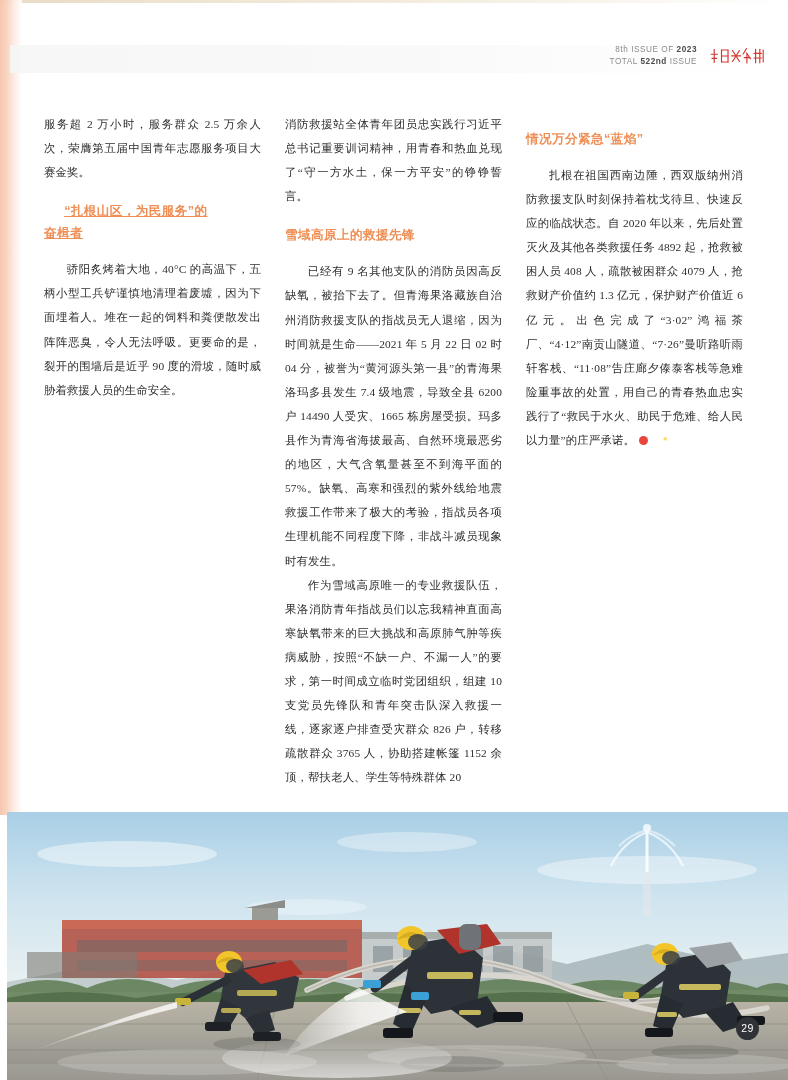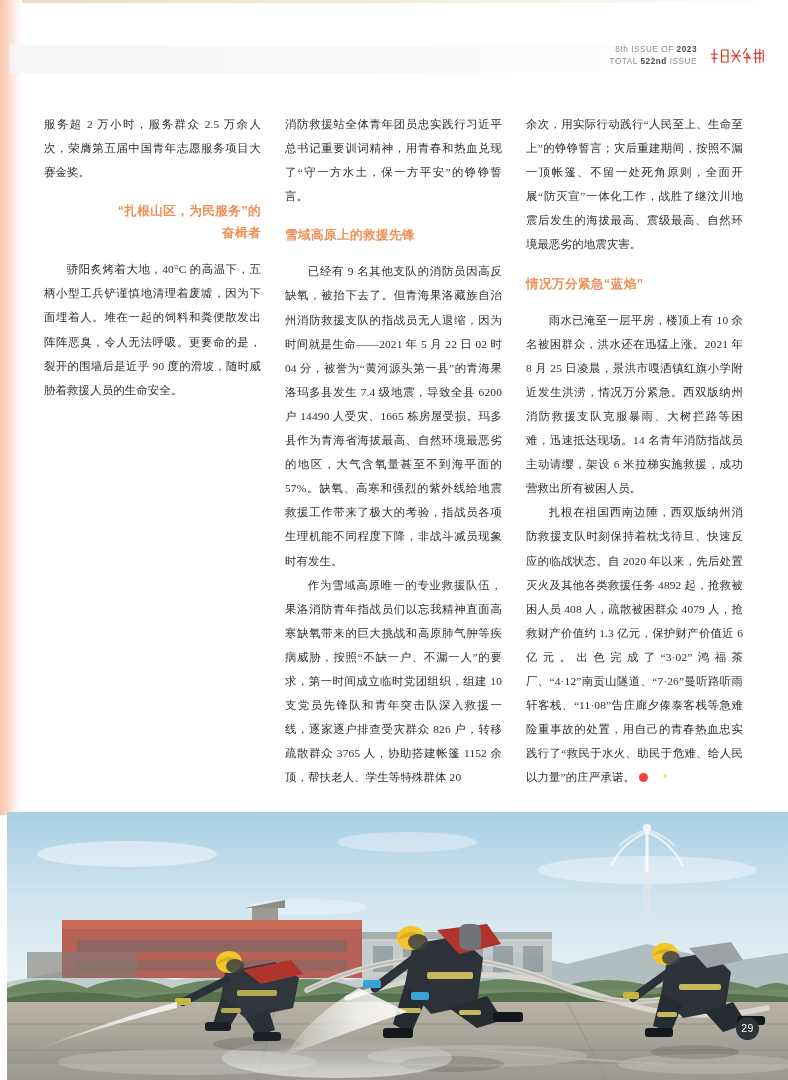--- a/index.html
+++ b/index.html
@@ -56,21 +56,21 @@
   p.body.indent{text-indent:2em;}
   h2.section{
     margin:16px 0 13px 0;
     font-size:12.6px;
     line-height:22px;
     font-weight:700;
     color:#ef8f55;
     font-family:"Liberation Sans","DejaVu Sans",sans-serif;
     letter-spacing:.4px;
   }
-  h2.section.two-line{text-align:right;text-indent:1.6em;}
+  h2.section.two-line{text-align:left;text-indent:1.6em;text-decoration:underline;}
   h2.section.two-line .l2{display:block;text-indent:0;}
   .endmark{
     display:inline-block;width:9px;height:9px;border-radius:50%;
     background:#e8453c;vertical-align:-1px;margin-left:4px;position:relative;
   }
   .endmark::after{
     content:"★";position:absolute;left:0;top:-3px;width:9px;
     font-size:7px;color:#ffd84d;text-align:center;line-height:13px;
   }
   
@@ -138,23 +138,21 @@
   </div>
 
   <div class="col">
     <p class="body">消防救援站全体青年团员忠实践行习近平总书记重要训词精神，用青春和热血兑现了“守一方水土，保一方平安”的铮铮誓言。</p>
     <h2 class="section">雪域高原上的救援先锋</h2>
     <p class="body indent">已经有 9 名其他支队的消防员因高反缺氧，被抬下去了。但青海果洛藏族自治州消防救援支队的指战员无人退缩，因为时间就是生命——2021 年 5 月 22 日 02 时 04 分，被誉为“黄河源头第一县”的青海果洛玛多县发生 7.4 级地震，导致全县 6200 户 14490 人受灾、1665 栋房屋受损。玛多县作为青海省海拔最高、自然环境最恶劣的地区，大气含氧量甚至不到海平面的 57%。缺氧、高寒和强烈的紫外线给地震救援工作带来了极大的考验，指战员各项生理机能不同程度下降，非战斗减员现象时有发生。</p>
     <p class="body indent">作为雪域高原唯一的专业救援队伍，果洛消防青年指战员们以忘我精神直面高寒缺氧带来的巨大挑战和高原肺气肿等疾病威胁，按照“不缺一户、不漏一人”的要求，第一时间成立临时党团组织，组建 10 支党员先锋队和青年突击队深入救援一线，逐家逐户排查受灾群众 826 户，转移疏散群众 3765 人，协助搭建帐篷 1152 余顶，帮扶老人、学生等特殊群体 20</p>
   </div>
 
   <div class="col">
-    <p class="body">余次，用实际行动践行“人民至上、生命至上”的铮铮誓言；灾后重建期间，按照不漏一顶帐篷、不留一处死角原则，全面开展“防灭宣”一体化工作，战胜了继汶川地震后发生的海拔最高、震级最高、自然环境最恶劣的地震灾害。</p>
     <h2 class="section">情况万分紧急“蓝焰”</h2>
-    <p class="body indent">雨水已淹至一层平房，楼顶上有 10 余名被困群众，洪水还在迅猛上涨。2021 年 8 月 25 日凌晨，景洪市嘎洒镇红旗小学附近发生洪涝，情况万分紧急。西双版纳州消防救援支队克服暴雨、大树拦路等困难，迅速抵达现场。14 名青年消防指战员主动请缨，架设 6 米拉梯实施救援，成功营救出所有被困人员。</p>
     <p class="body indent"><span>扎根在祖国西南边陲，西双版纳州消防救援支队时刻保持着枕戈待旦、快速反应的临战状态。自 2020 年以来，先后处置灭火及其他各类救援任务 4892 起，抢救被困人员 408 人，疏散被困群众 4079 人，抢救财产价值约 1.3 亿元，保护财产价值近 6 亿元。出色完成了“3·02”鸿福茶厂、“4·12”南贡山隧道、“7·26”曼听路听雨轩客栈、“11·08”告庄廊夕傣泰客栈等急难险重事故的处置，用自己的青春热血忠实践行了“救民于水火、助民于危难、给人民以力量”的庄严承诺。</span><span class="endmark"></span></p>
   </div>
 
 </div>
 
 <div class="photo">
   <svg viewBox="0 0 788 268" preserveAspectRatio="none">
     <defs>
       <linearGradient id="sky" x1="0" y1="0" x2="0" y2="1">
         <stop offset="0%" stop-color="#a9cfe6"></stop>

